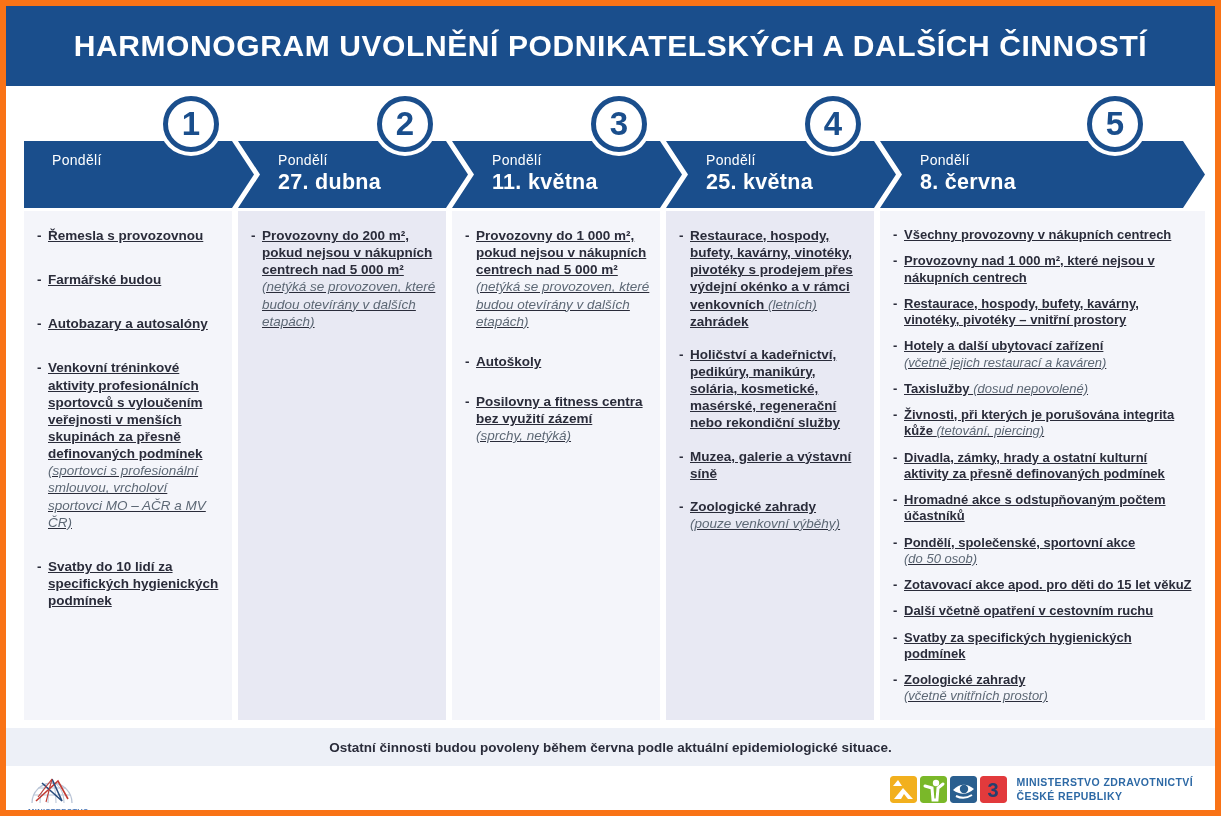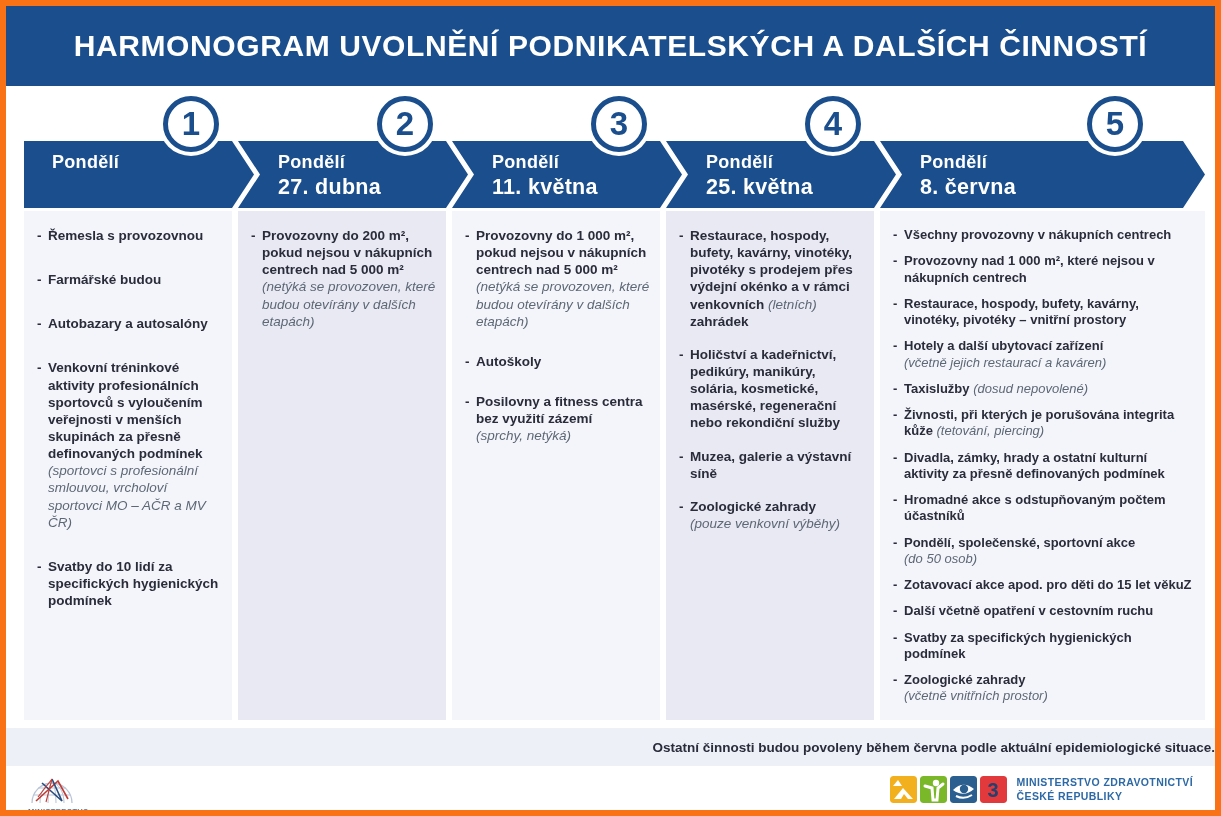--- a/index.html
+++ b/index.html
@@ -26,21 +26,21 @@
     height:67px; margin-top:45px; background:#1a4e8c; color:#fff; position:relative; z-index:1;
     clip-path: polygon(0 0, calc(100% - 22px) 0, 100% 50%, calc(100% - 22px) 100%, 0 100%, 22px 50%);
   }
   .stage.first .band {
     clip-path: polygon(0 0, calc(100% - 22px) 0, 100% 50%, calc(100% - 22px) 100%, 0 100%);
   }
   .stage:not(.last) .band { width: calc(100% + 22px); }
   .stage.last .band { width:100%; }
   .band-inner { padding:11px 0 0 40px; }
   .stage.first .band-inner { padding-left:28px; }
-  .band .day { font-size:18px; font-weight:bold; letter-spacing:0.3px; }
+  .band .day { font-size:14px; font-weight:normal; letter-spacing:0.3px; }
   .band .date { font-size:21.5px; font-weight:bold; margin-top:2px; letter-spacing:0.3px; }
 
   .circle {
     position:absolute; top:0; right:13px; width:56px; height:56px; border-radius:50%;
     background:#ffffff; border:5px solid #1a4e8c; box-shadow:0 0 0 4px #ffffff;
     display:flex; align-items:center; justify-content:center; z-index:3;
     color:#1a4e8c; font-size:33px; font-weight:bold;
   }
   .stage-5 .circle { right:62px; }
 
@@ -50,26 +50,26 @@
   .stage:nth-child(even) .content { background:#e8e9f3; }
 
   .item {
     display:flex; color:#2a2c3a; font-weight:bold; font-size:13.5px; line-height:1.27;
   }
   .stage-1 .item { margin-bottom:27px; }
   .stage-2 .item, .stage-3 .item { margin-bottom:23px; }
   .stage-4 .item { margin-bottom:16px; }
   .stage-5 .item { font-size:13px; margin-bottom:10px; line-height:1.25; }
   .item .dash { flex:none; width:11px; }
-  .item .content-text { flex:1; }
+  .item .content-text { flex:1;text-decoration:underline; }
   .item .it { font-style:italic; font-weight:normal; color:#5d6875; }
 
   .footnote {
     margin-top:8px; height:38px; background:#edf0f7;
-    display:flex; align-items:center; justify-content:flex-end;
+    display:flex; align-items:center; justify-content:center;
     font-size:13.5px; font-weight:bold; color:#2a2c3a;
   }
 
   .logos {
     display:flex; justify-content:space-between; align-items:flex-start; padding:9px 22px 0 22px;
   }
   .mpo { display:flex; flex-direction:column; }
   .mpo-text { margin-top:2px; font-size:7.5px; font-weight:bold; color:#4a76b5; letter-spacing:0.4px; line-height:1.3; }
   .mzcr { display:flex; align-items:center; gap:10px; }
   .mzcr-tiles { display:flex; gap:3px; }

